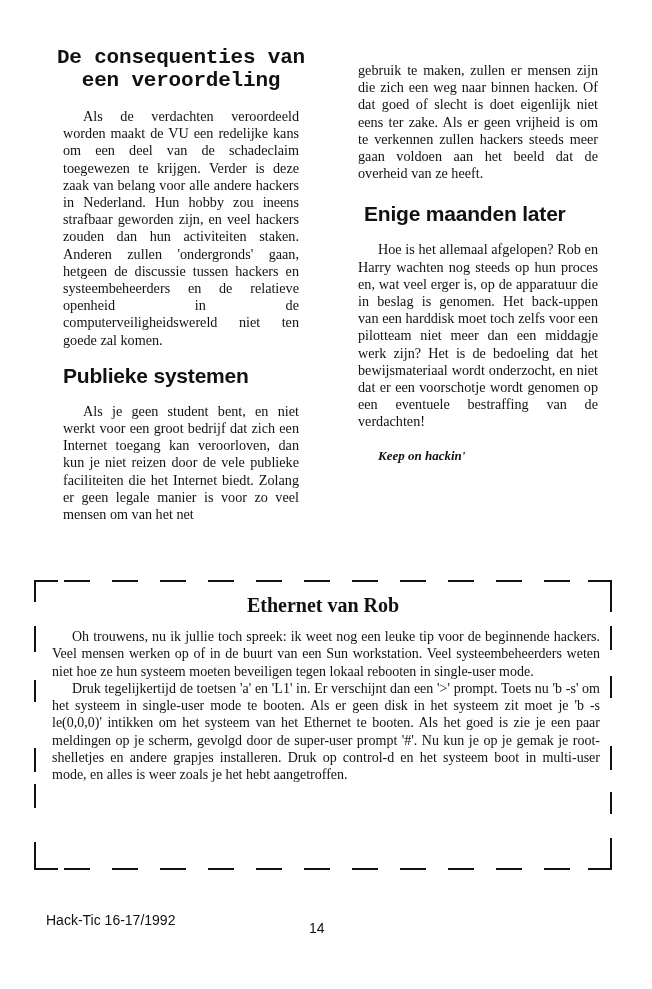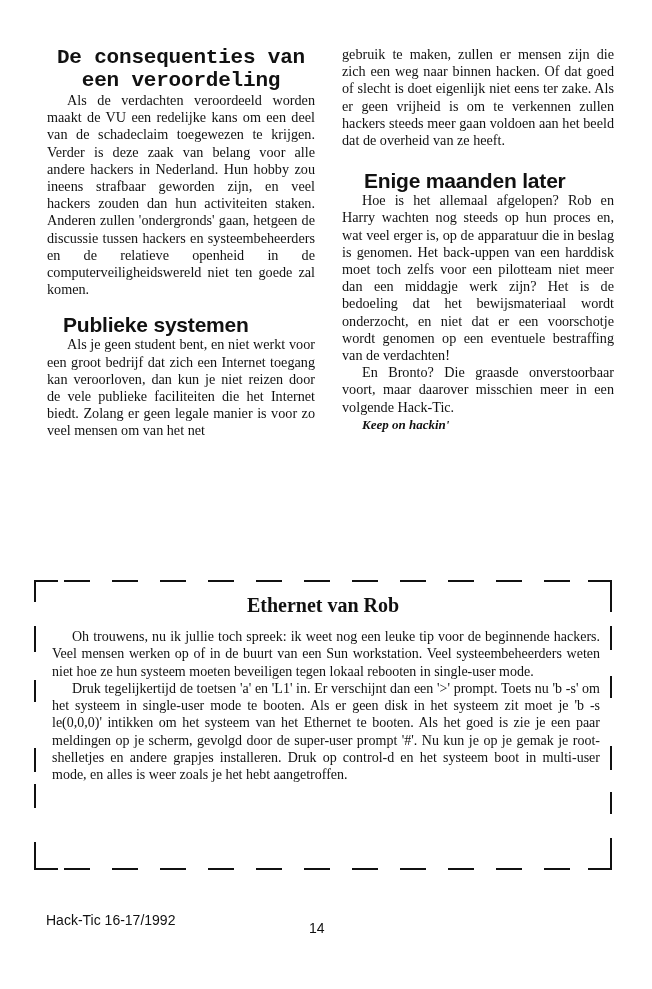--- a/index.html
+++ b/index.html
@@ -1,18 +1,18 @@
 <!DOCTYPE html>
 <html><head>
 <meta charset="utf-8">
 <style>
   html, body { margin: 0; padding: 0; background: #ffffff; }
   body { width: 652px; height: 989px; position: relative; overflow: hidden; color: #111; }
   .col { position: absolute; font-family: "Liberation Serif", serif; font-size: 14.2px; line-height: 17.2px; text-align: justify; }
-  .col p { margin: 0; text-indent: 20px; }
+  .col p { margin: 16px; text-indent: 20px; }
   .col p.noindent { text-indent: 0; }
   h2 { font-family: "Liberation Sans", sans-serif; font-weight: bold; font-size: 21px; line-height: 22px; margin: 0; letter-spacing: -0.2px; }
   #col-left { left: 47px; top: 46px; width: 268px; }
   #col-right { left: 342px; top: 46px; width: 272px; }
   #h-conseq { text-align: center; font-size: 21px; line-height: 23px; font-family: Liberation Mono, monospace; }
   #h-publiek { margin-top: 16px; padding-left: 16px; }
   #h-enige { margin-top: 21px; padding-left: 22px; }
   .signoff { font-style: italic; font-weight: bold; font-size: 13px; text-align: left; margin-top: 17px; text-indent: 0; }
   .box { position: absolute; left: 34px; top: 580px; width: 578px; height: 290px; }
   .dashes { position: absolute; left: 0; right: 0; height: 2px;
@@ -41,21 +41,20 @@
   <h2 id="h-conseq">De consequenties van een veroordeling</h2>
   <p>Als de verdachten veroordeeld worden maakt de VU een redelijke kans om een deel van de schadeclaim toegewezen te krijgen. Verder is deze zaak van belang voor alle andere hackers in Nederland. Hun hobby zou ineens strafbaar geworden zijn, en veel hackers zouden dan hun activiteiten staken. Anderen zullen 'ondergronds' gaan, hetgeen de discussie tussen hackers en systeembeheerders en de relatieve openheid in de computerveiligheidswereld niet ten goede zal komen.</p>
   <h2 id="h-publiek">Publieke systemen</h2>
   <p>Als je geen student bent, en niet werkt voor een groot bedrijf dat zich een Internet toegang kan veroorloven, dan kun je niet reizen door de vele publieke faciliteiten die het Internet biedt. Zolang er geen legale manier is voor zo veel mensen om van het net</p>
 </div>
 
 <div id="col-right" class="col">
   <p class="noindent">gebruik te maken, zullen er mensen zijn die zich een weg naar binnen hacken. Of dat goed of slecht is doet eigenlijk niet eens ter zake. Als er geen vrijheid is om te verkennen zullen hackers steeds meer gaan voldoen aan het beeld dat de overheid van ze heeft.</p>
   <h2 id="h-enige">Enige maanden later</h2>
   <p>Hoe is het allemaal afgelopen? Rob en Harry wachten nog steeds op hun proces en, wat veel erger is, op de apparatuur die in beslag is genomen. Het back-uppen van een harddisk moet toch zelfs voor een pilotteam niet meer dan een middagje werk zijn? Het is de bedoeling dat het bewijsmateriaal wordt onderzocht, en niet dat er een voorschotje wordt genomen op een eventuele bestraffing van de verdachten!</p>
-  <p>En Bronto? Die graasde onverstoorbaar voort, maar daarover misschien meer in een volgende Hack-Tic.</p>
   <p class="signoff">Keep on hackin'</p>
 </div>
 
 <div class="box">
   <div class="corner tl"></div>
   <div class="corner tr"></div>
   <div class="corner bl"></div>
   <div class="corner br"></div>
   <div class="dashes top"></div>
   <div class="dashes bottom"></div>

